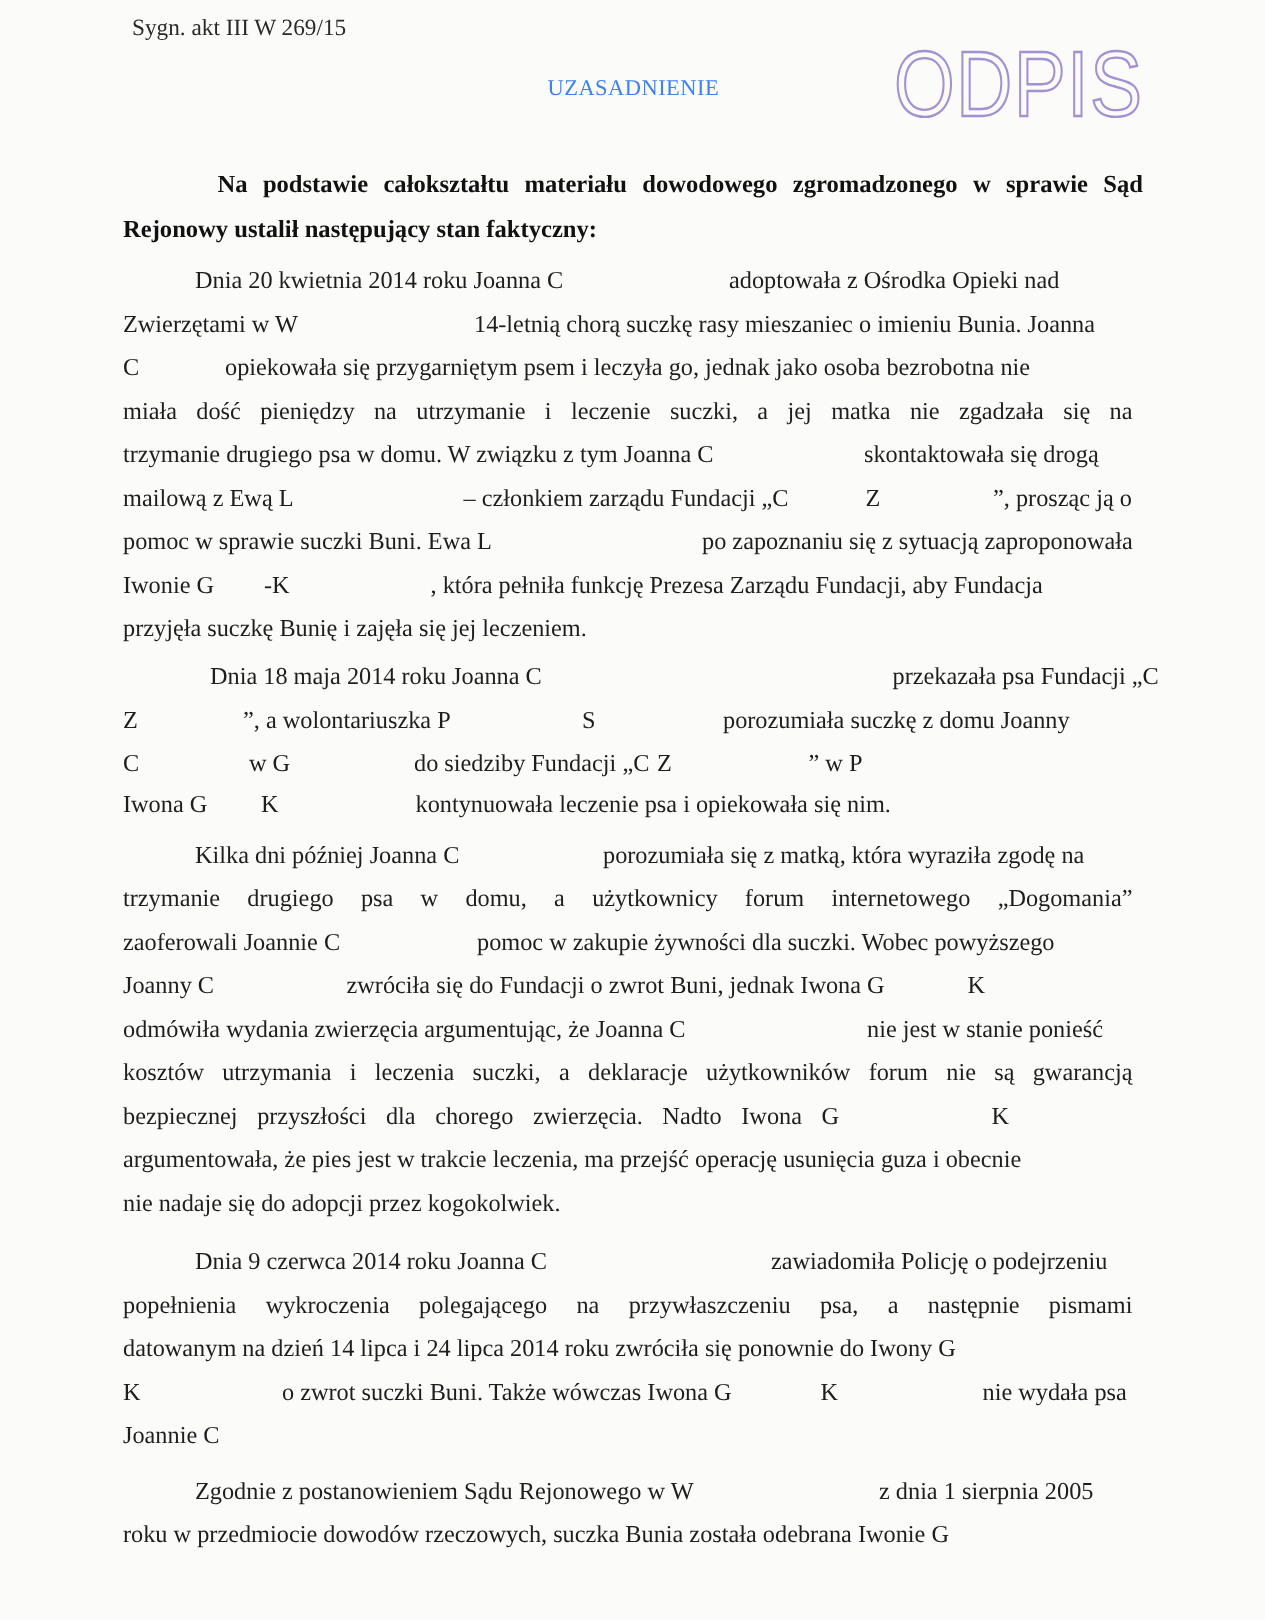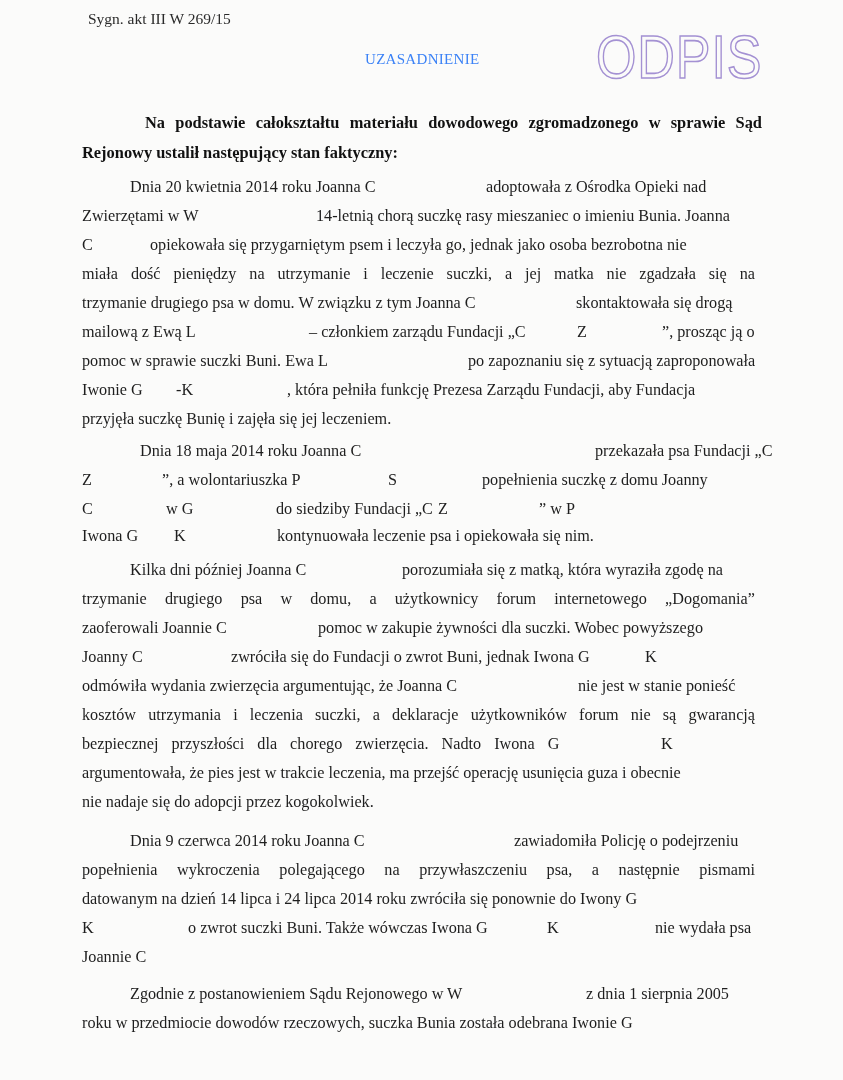--- a/index.html
+++ b/index.html
@@ -79,21 +79,21 @@
 
   <div>
     <div class="line" style="top:441px;">
       <span class="seg" style="left:58px;">Dnia 18 maja 2014 roku Joanna C</span>
       <span class="seg" style="left:513px;">przekazała psa Fundacji „C</span>
     </div>
     <div class="line" style="top:470px;">
       <span class="seg" style="left:0px;">Z</span>
       <span class="seg" style="left:80px;">”, a wolontariuszka P</span>
       <span class="seg" style="left:306px;">S</span>
-      <span class="seg" style="left:400px;">popełnienia suczkę z domu Joanny</span>
+      <span class="seg" style="left:400px;">porozumiała suczkę z domu Joanny</span>
     </div>
     <div class="line" style="top:499px;">
       <span class="seg" style="left:0px;">C</span>
       <span class="seg" style="left:84px;">w G</span>
       <span class="seg" style="left:194px;">do siedziby Fundacji „C</span>
       <span class="seg" style="left:356px;">Z</span>
       <span class="seg" style="left:457px;">” w P</span>
     </div>
     <div class="line" style="top:526px;">
       <span class="seg" style="left:0px;">Iwona G</span>

